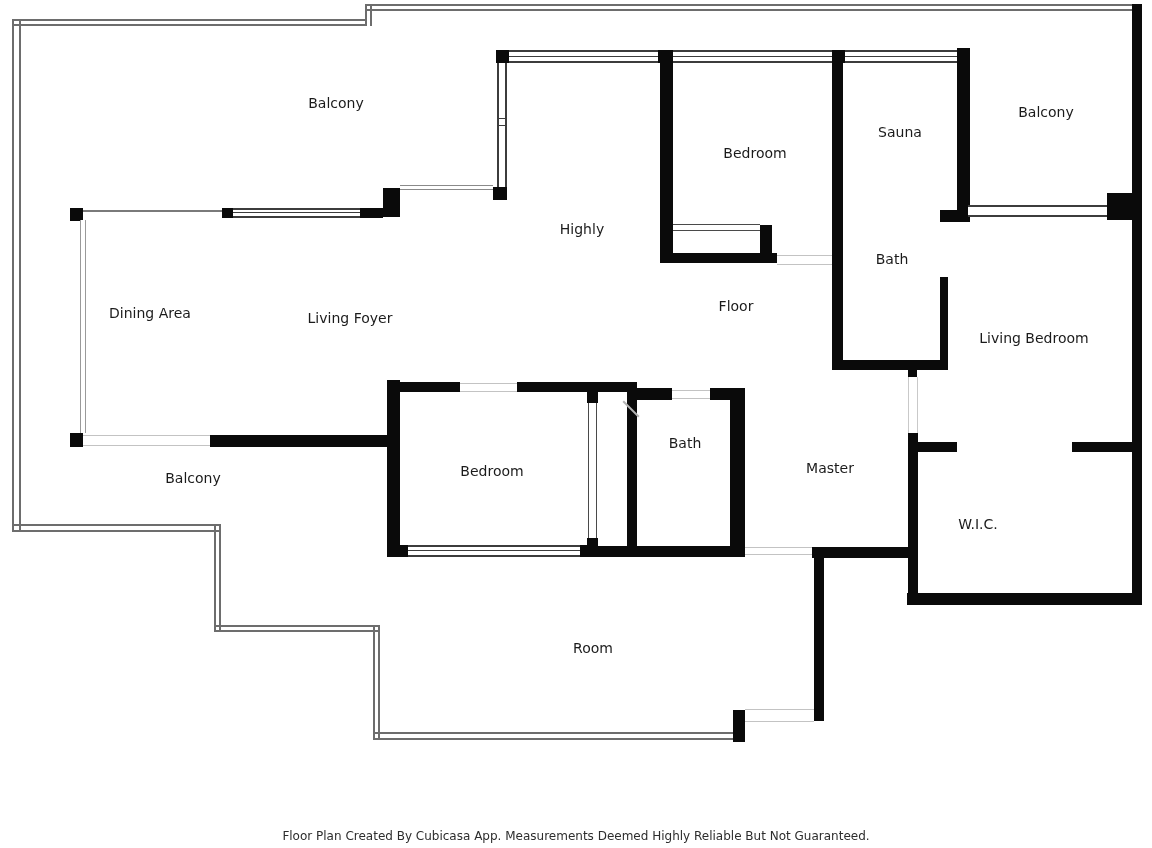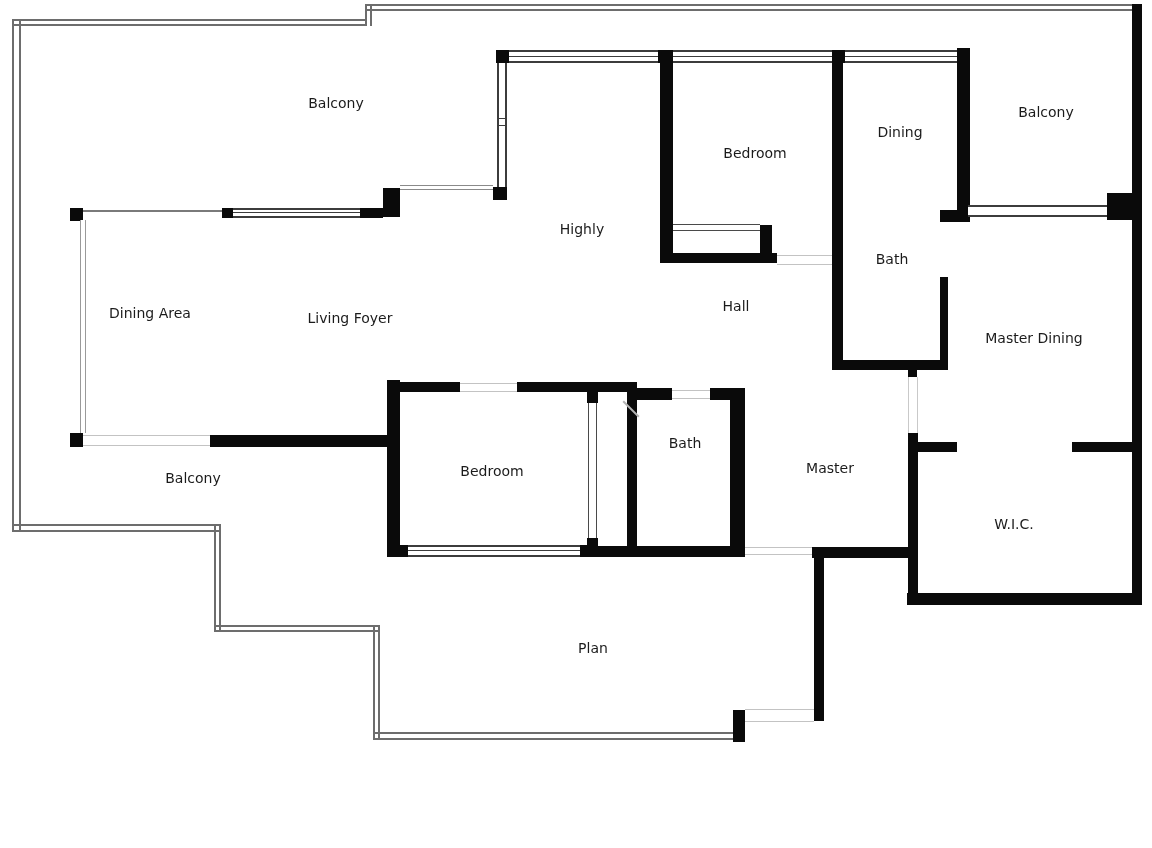--- a/index.html
+++ b/index.html
@@ -121,27 +121,28 @@
 
   <div class="th-h" style="left:745px;top:547px;width:67px;height:8px"></div>
   <div class="w" style="left:812px;top:547px;width:98px;height:11px"></div>
   <div class="w" style="left:814px;top:557px;width:10px;height:164px"></div>
   <div class="w" style="left:733px;top:710px;width:12px;height:32px"></div>
   <div class="th-h" style="left:745px;top:709px;width:69px;height:13px"></div>
 
   <div class="lbl" style="left:336px;top:103px">Balcony</div>
   <div class="lbl" style="left:582px;top:229px">Highly</div>
   <div class="lbl" style="left:755px;top:153px">Bedroom</div>
-  <div class="lbl" style="left:900px;top:132px">Dining</div>
+  <div class="lbl" style="left:900px;top:132px">Sauna</div>
   <div class="lbl" style="left:1046px;top:112px">Balcony</div>
   <div class="lbl" style="left:892px;top:259px">Bath</div>
-  <div class="lbl" style="left:1034px;top:338px">Master Dining</div>
+  <div class="lbl" style="left:1034px;top:338px">Living Bedroom</div>
   <div class="lbl" style="left:150px;top:313px">Dining Area</div>
   <div class="lbl" style="left:350px;top:318px">Living Foyer</div>
-  <div class="lbl" style="left:736px;top:306px">Hall</div>
+  <div class="lbl" style="left:736px;top:306px">Floor</div>
   <div class="lbl" style="left:492px;top:471px">Bedroom</div>
   <div class="lbl" style="left:685px;top:443px">Bath</div>
   <div class="lbl" style="left:830px;top:468px">Master</div>
-  <div class="lbl" style="left:1014px;top:524px">W.I.C.</div>
+  <div class="lbl" style="left:978px;top:524px">W.I.C.</div>
   <div class="lbl" style="left:193px;top:478px">Balcony</div>
-  <div class="lbl" style="left:593px;top:648px">Plan</div>
+  <div class="lbl" style="left:593px;top:648px">Room</div>
 
+  <div class="footer" style="top:829px">Floor Plan Created By Cubicasa App. Measurements Deemed Highly Reliable But Not Guaranteed.</div>
 </div>
 
 </body></html>

